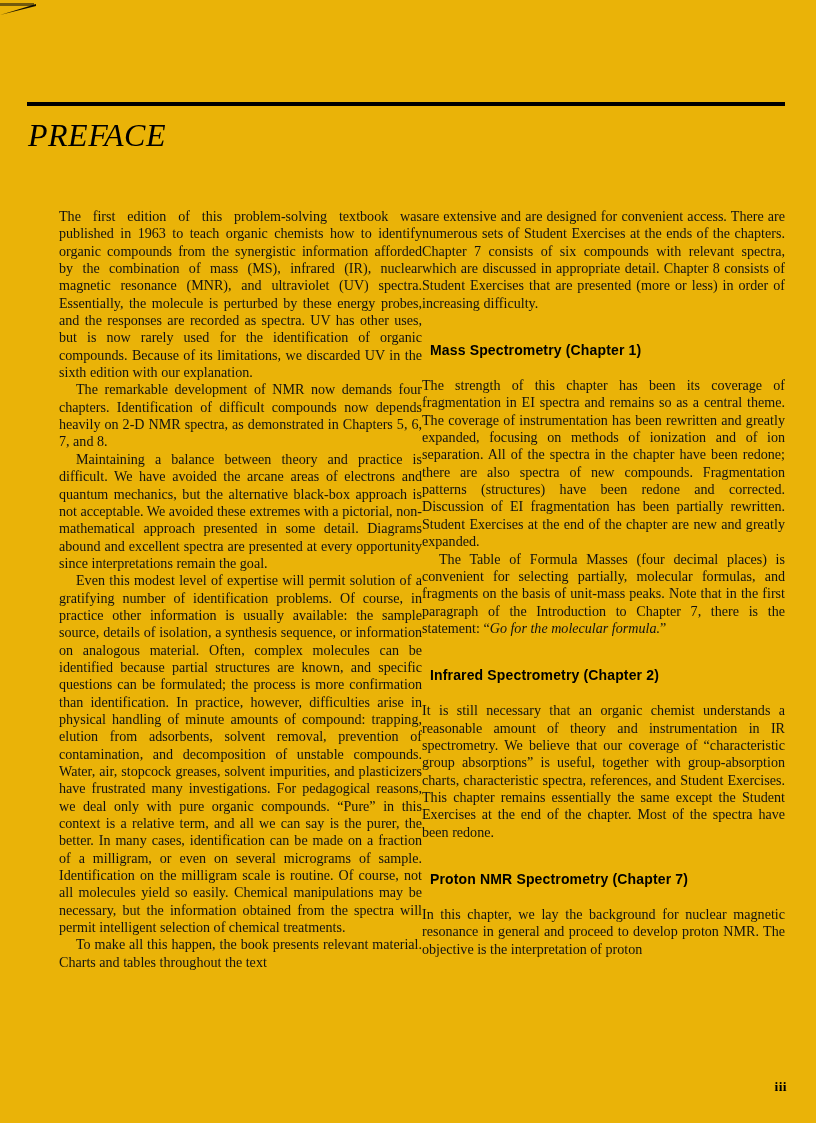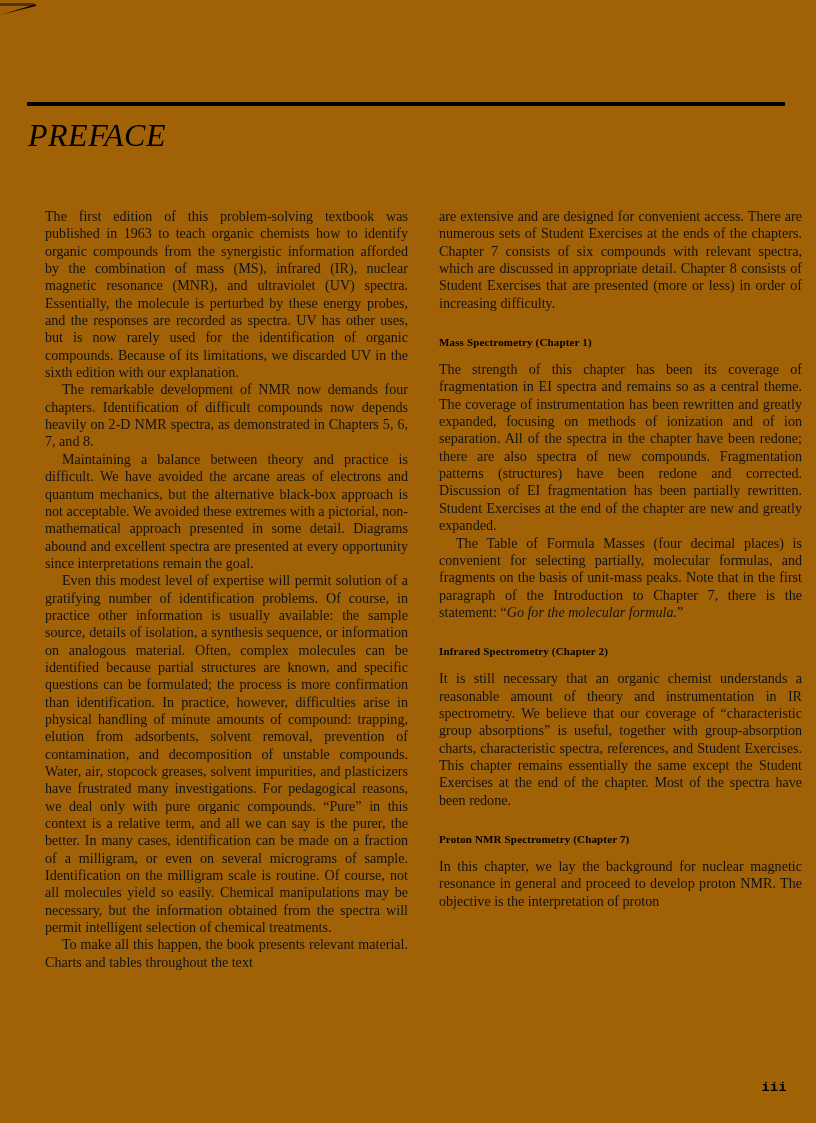--- a/index.html
+++ b/index.html
@@ -4,21 +4,21 @@
 <style>
   html, body {
     margin: 0;
     padding: 0;
     background: #ffffff;
   }
   .page {
     position: relative;
     width: 816px;
     height: 1123px;
-    background: #a16207;
+    background: #eab308;
     overflow: hidden;
     font-family: "Liberation Serif", "DejaVu Serif", serif;
     color: #000000;
   }
 
   
   .scan-artifact {
     position: absolute;
     left: 0;
     top: 4px;
@@ -56,25 +56,25 @@
     font-style: italic;
     font-weight: normal;
     font-size: 32px;
     letter-spacing: 0.5px;
     line-height: 1.1;
     color: #000;
   }
 
   .columns {
     position: absolute;
-    left: 45px;
+    left: 27px;
     top: 208px;
     width: 758px;
     display: flex;
-    gap: 31px;
+    justify-content: flex-end;
   }
   .col {
     width: 363px;
     flex: 0 0 363px;
   }
 
   p.body {
     margin: 0;
     font-size: 14.1px;
     line-height: 17.35px;
@@ -83,42 +83,42 @@
     text-indent: 17px;
     hyphens: auto;
     -webkit-hyphens: auto;
     color: #111;
   }
   p.body.first {
     text-indent: 0;
   }
 
   h2.section-heading {
-    margin: 0;
-    font-family: Liberation Serif, serif;
+    margin: 8px;
+    font-family: Liberation Sans, sans-serif;
     font-weight: bold;
-    font-size: 11px;
+    font-size: 14px;
     line-height: 19px;
     letter-spacing: 0.15px;
     color: #000;
   }
   .heading-block {
     padding-top: 21px;
     padding-bottom: 9px;
   }
 
   .quote-italic {
     font-style: italic;
   }
 
   .folio {
     position: absolute;
     right: 29px;
     bottom: 28px;
-    font-family: Liberation Mono, monospace;
+    font-family: Liberation Serif, serif;
     font-weight: bold;
     font-size: 13.5px;
     letter-spacing: 0.4px;
     color: #000;
     margin-left: 40px;
   }
 </style>
 </head>
 <body>
 

